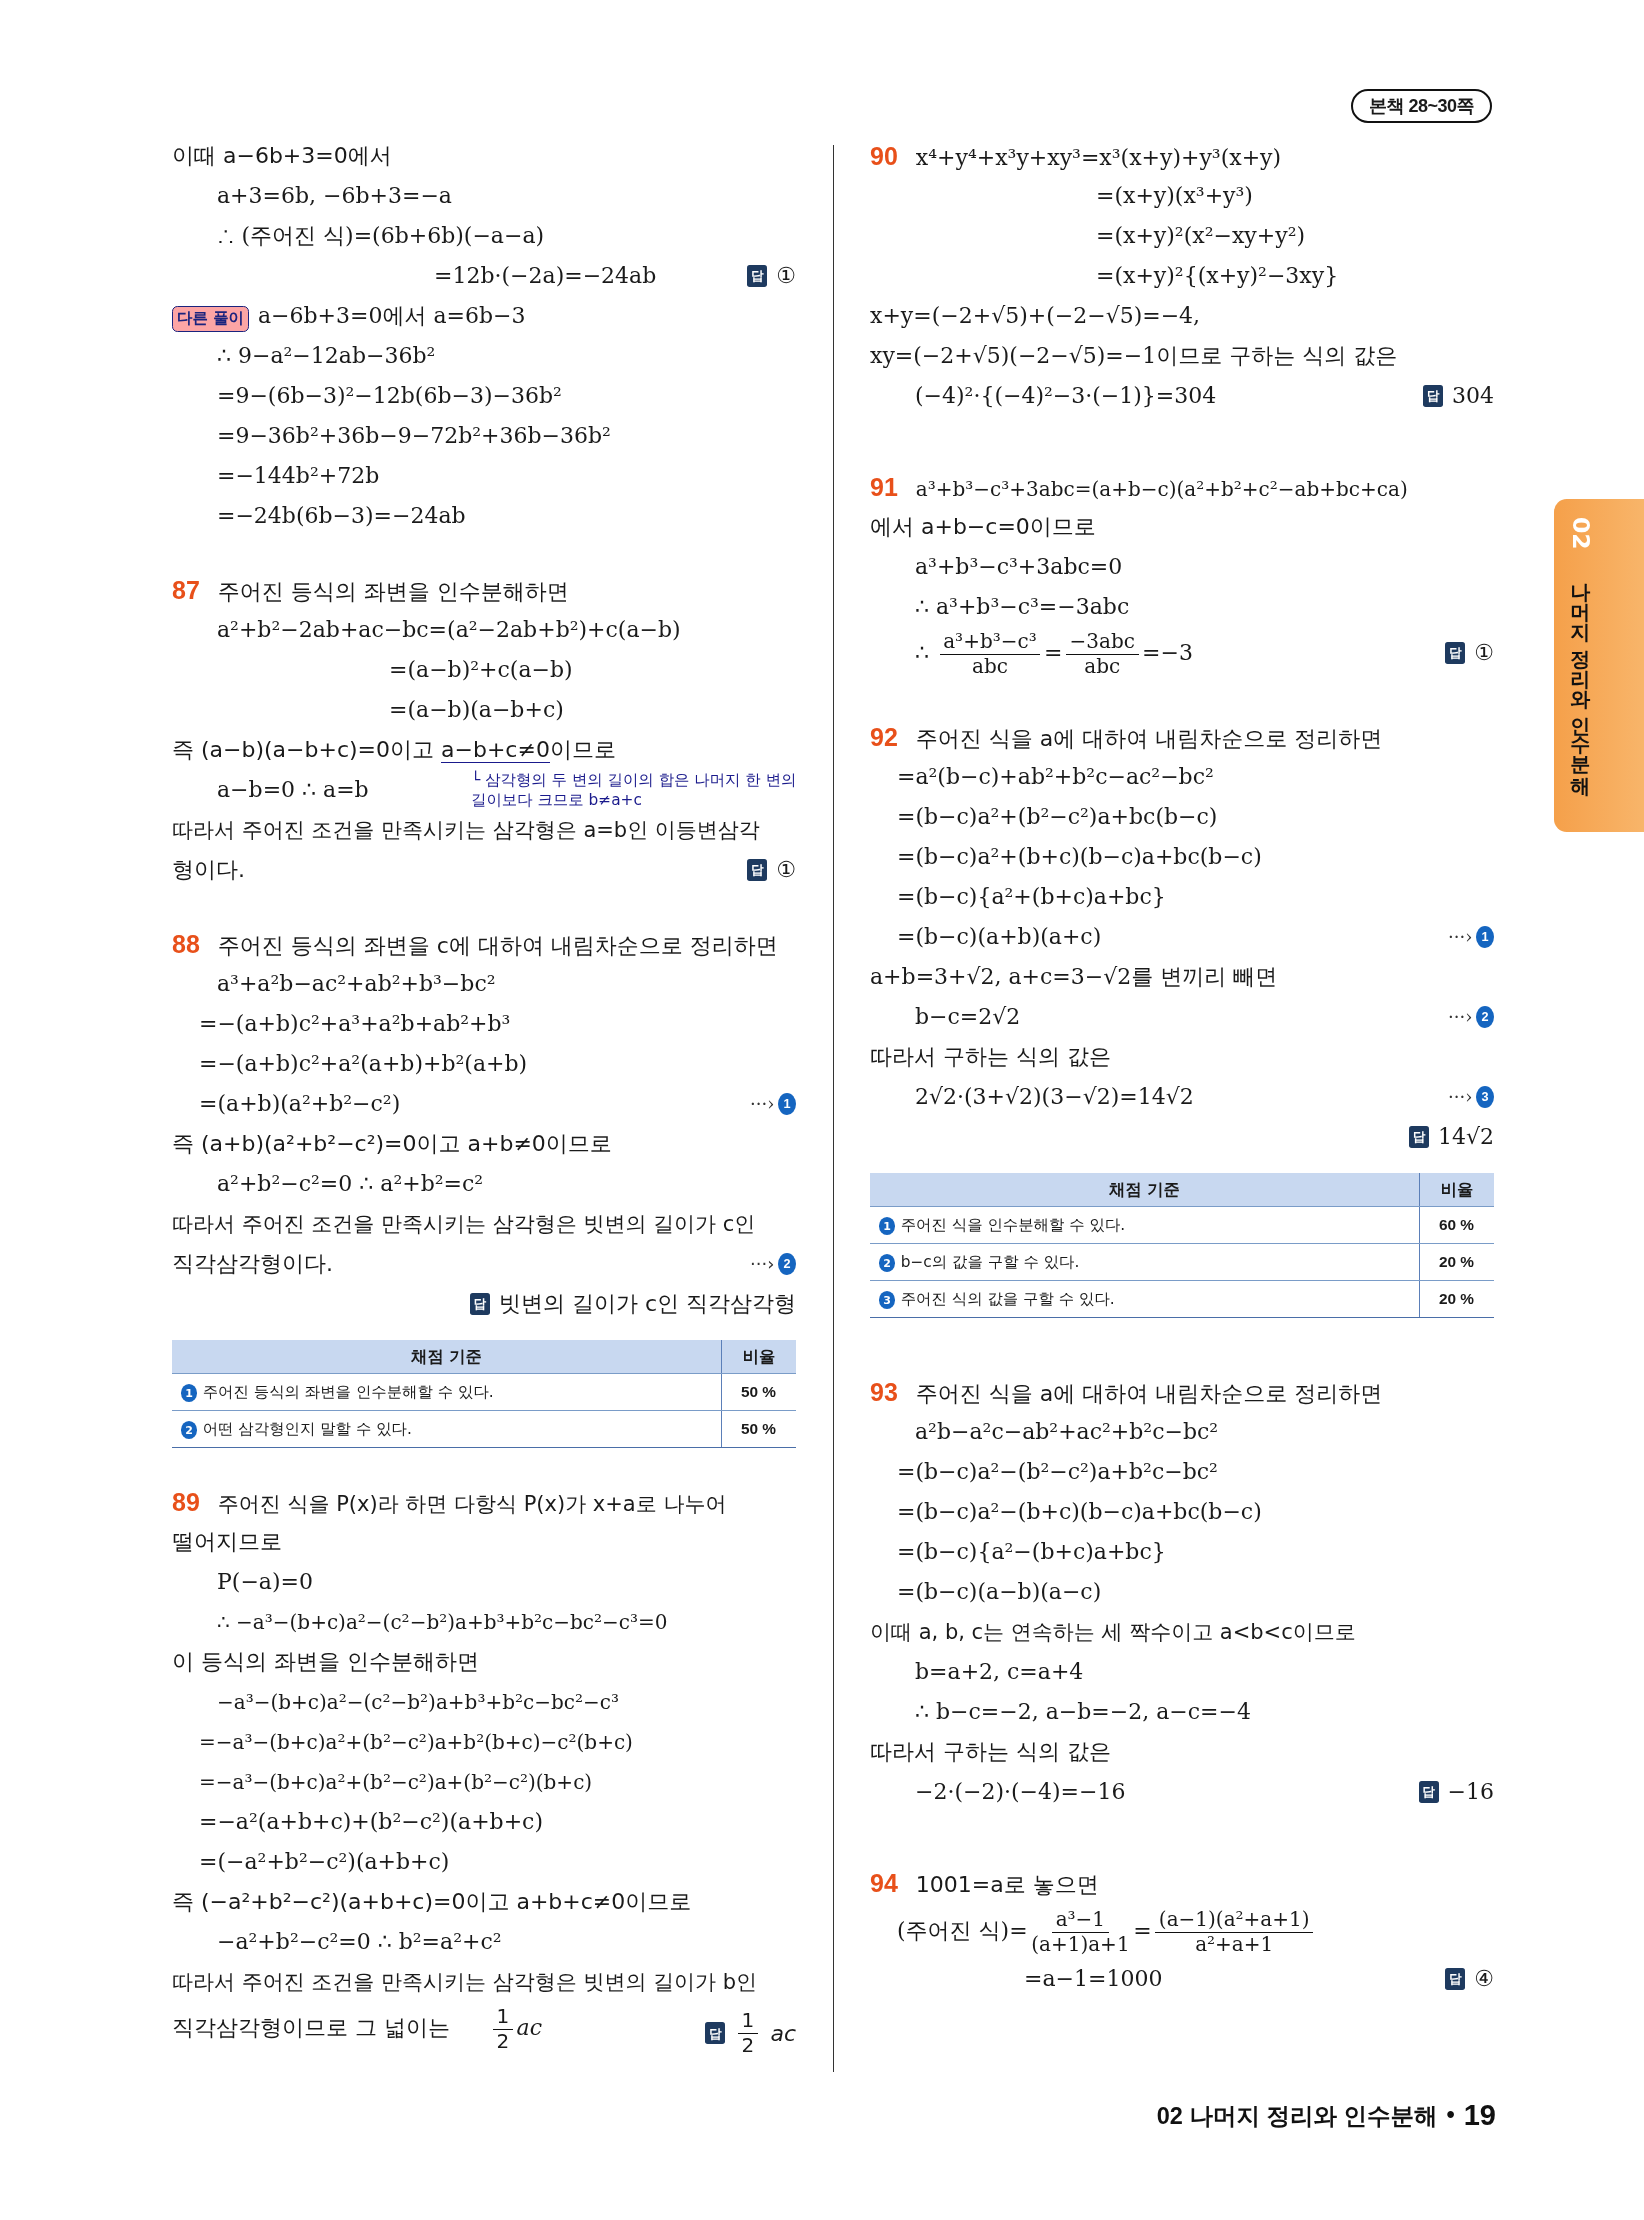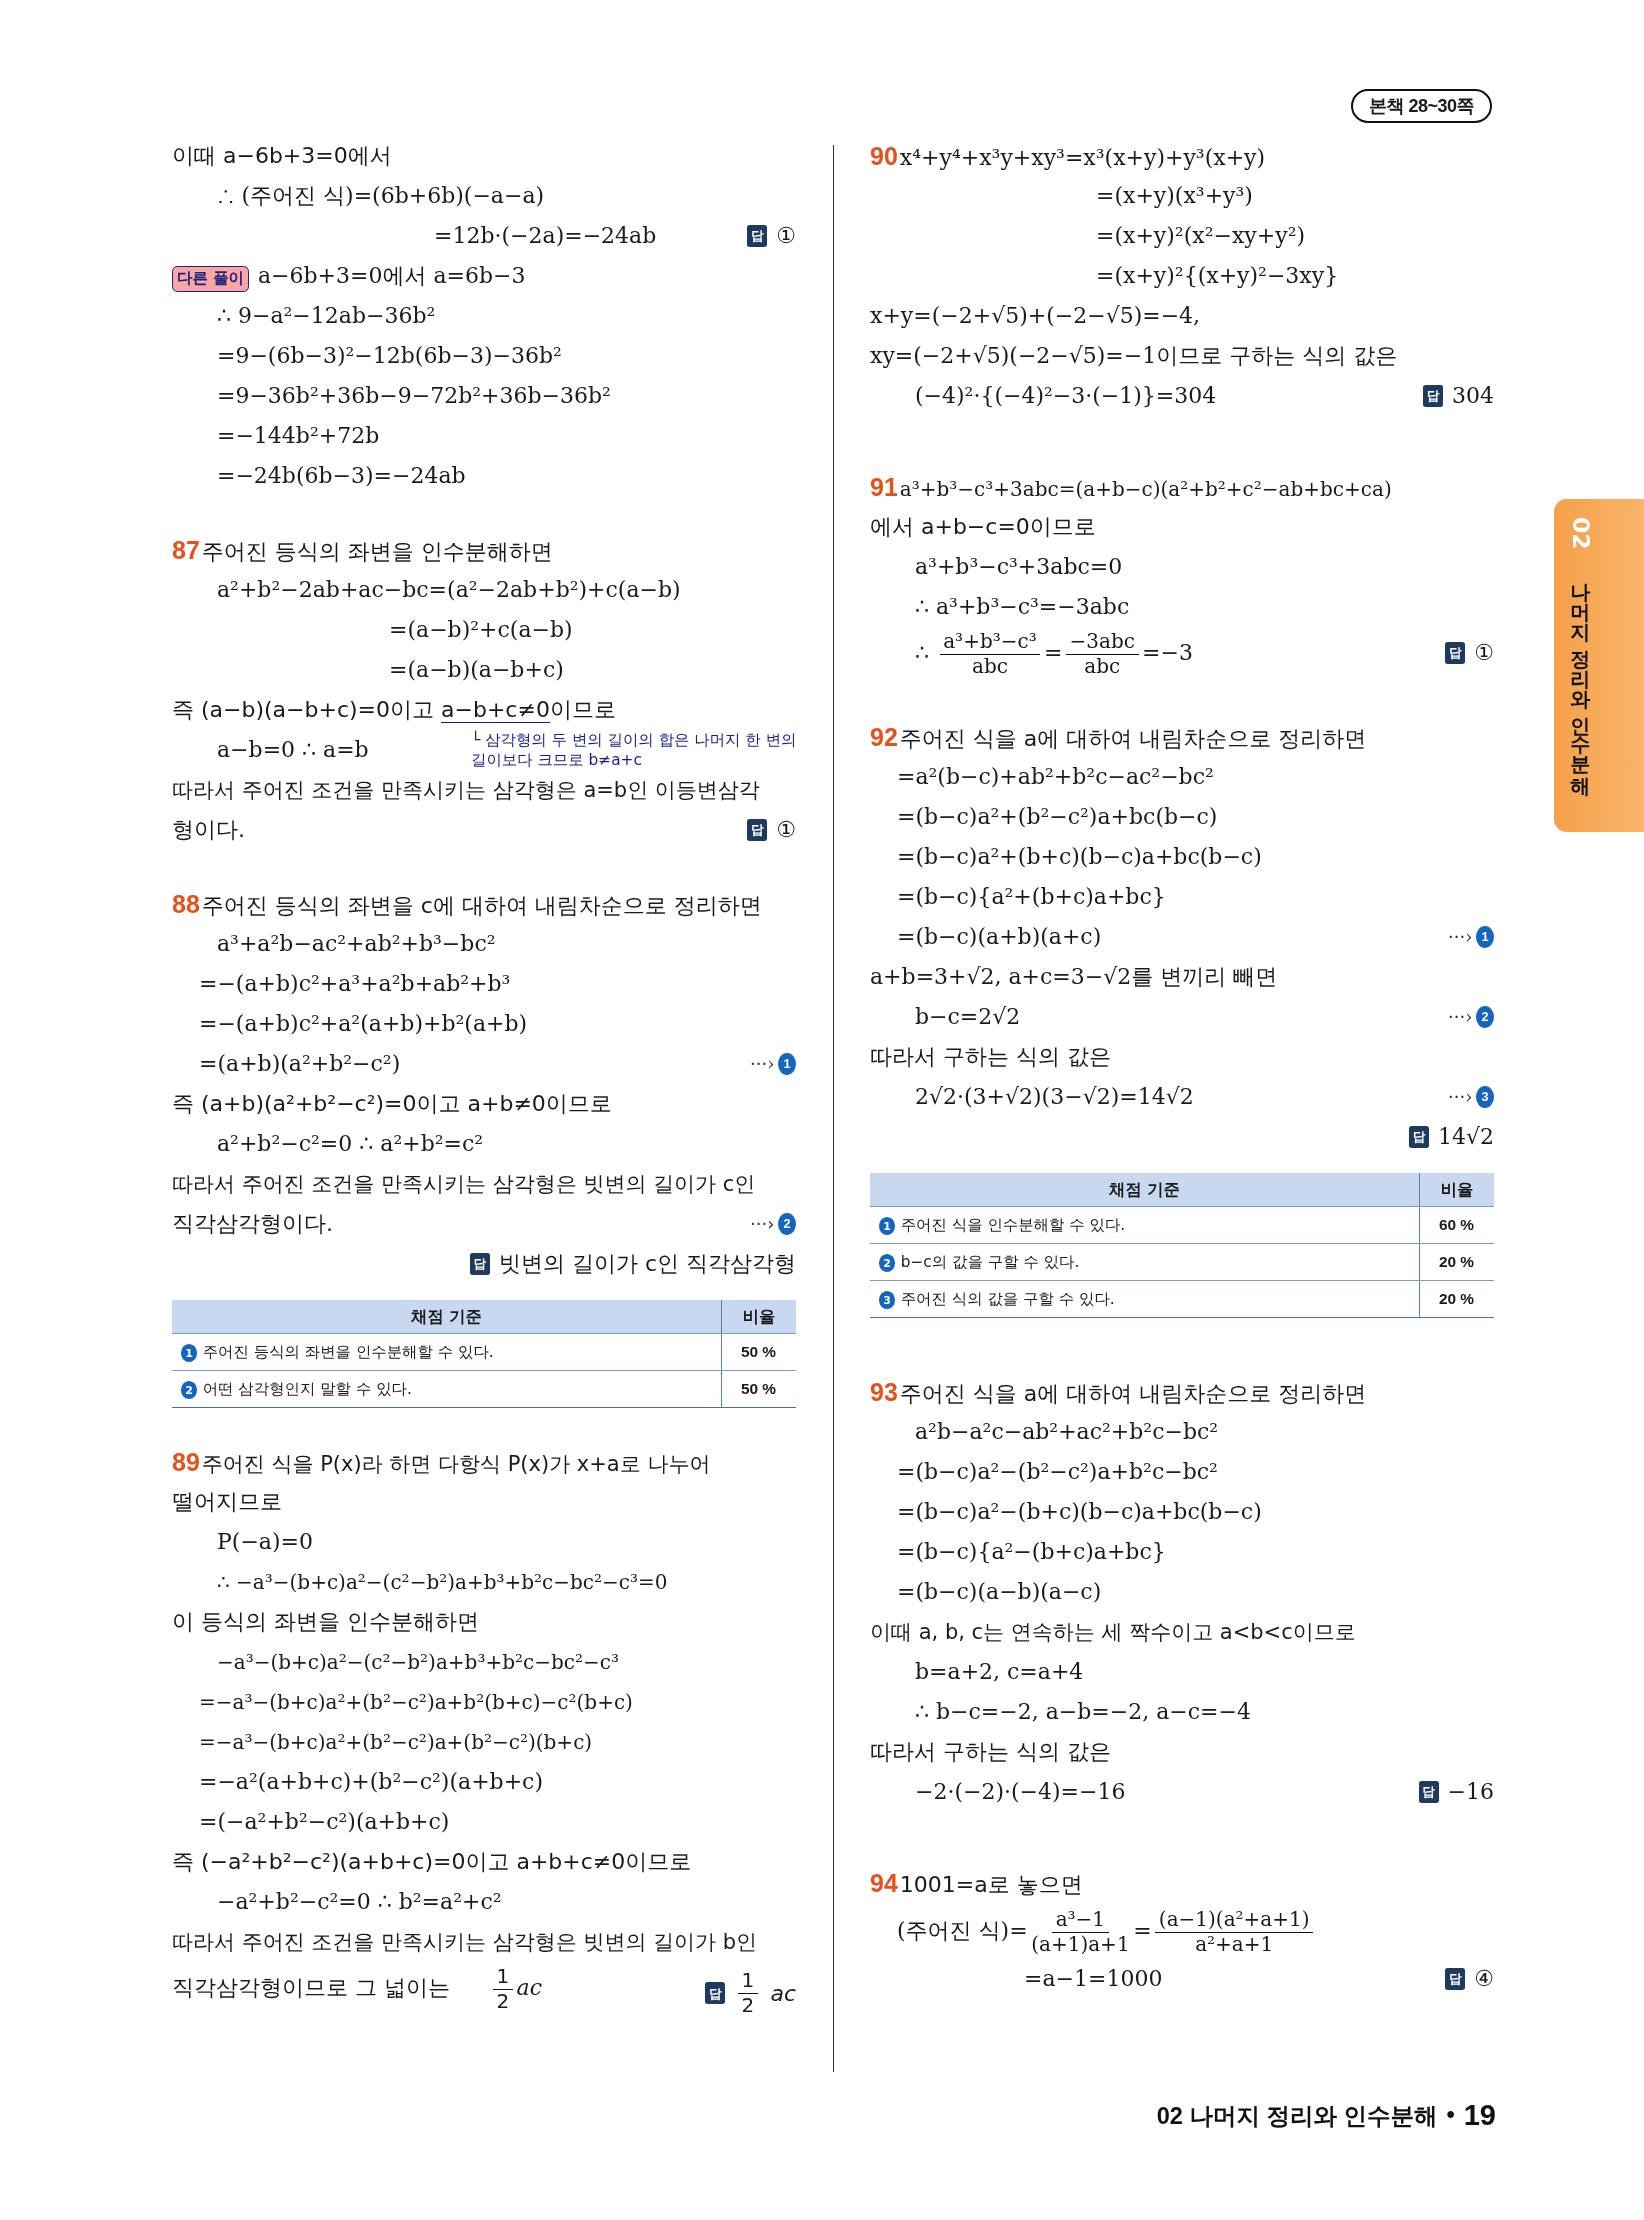--- a/index.html
+++ b/index.html
@@ -24,21 +24,21 @@
   .line.ko { font-family:"DejaVu Sans", sans-serif; font-size:22px; }
   .ind1 { padding-left:45px; }
   .ind2 { padding-left:27px; }
   .ind3 { padding-left:262px; }
   .ind4 { padding-left:217px; }
   .ind5 { padding-left:226px; }
   .gap { height:34px; }
   .gap-s { height:16.3px; }
   .pnum {
     display:inline-block; color:#e8501a; font-family:"Liberation Sans", sans-serif;
-    font-weight:bold; font-size:25px; margin-right:2px;
+    font-weight:bold; font-size:25px; margin-right:18px;
   }
   .ans {
     position:absolute; right:0; top:0; display:flex; align-items:center; gap:9px;
     font-size:22px;
   }
   .ans-icon {
     display:inline-flex; width:20px; height:22px; background:#1e3a5f; color:#fff;
     font-family:"DejaVu Sans", sans-serif; font-size:12.7px; font-weight:bold;
     align-items:center; justify-content:center; border-radius:2.7px;
   }
@@ -96,20 +96,21 @@
 </head>
 <body>
 
 <div class="ref-badge">본책 28~30쪽</div>
 
 <div class="divider"></div>
 
 <div class="col col-left">
 
   <div class="line ko">이때 a−6b+3=0에서</div>
+  <div class="line ind1">a+3=6b, −6b+3=−a</div>
   <div class="line ind1">∴ (주어진 식)=(6b+6b)(−a−a)</div>
   <div class="line ind3">
     <span>=12b·(−2a)=−24ab</span>
     <span class="ans">
       <span class="ans-icon">답</span>
       <span>①</span>
     </span>
   </div>
   <div class="line">
     <span class="alt-badge">다른 풀이</span><span>a−6b+3=0에서      a=6b−3</span>

